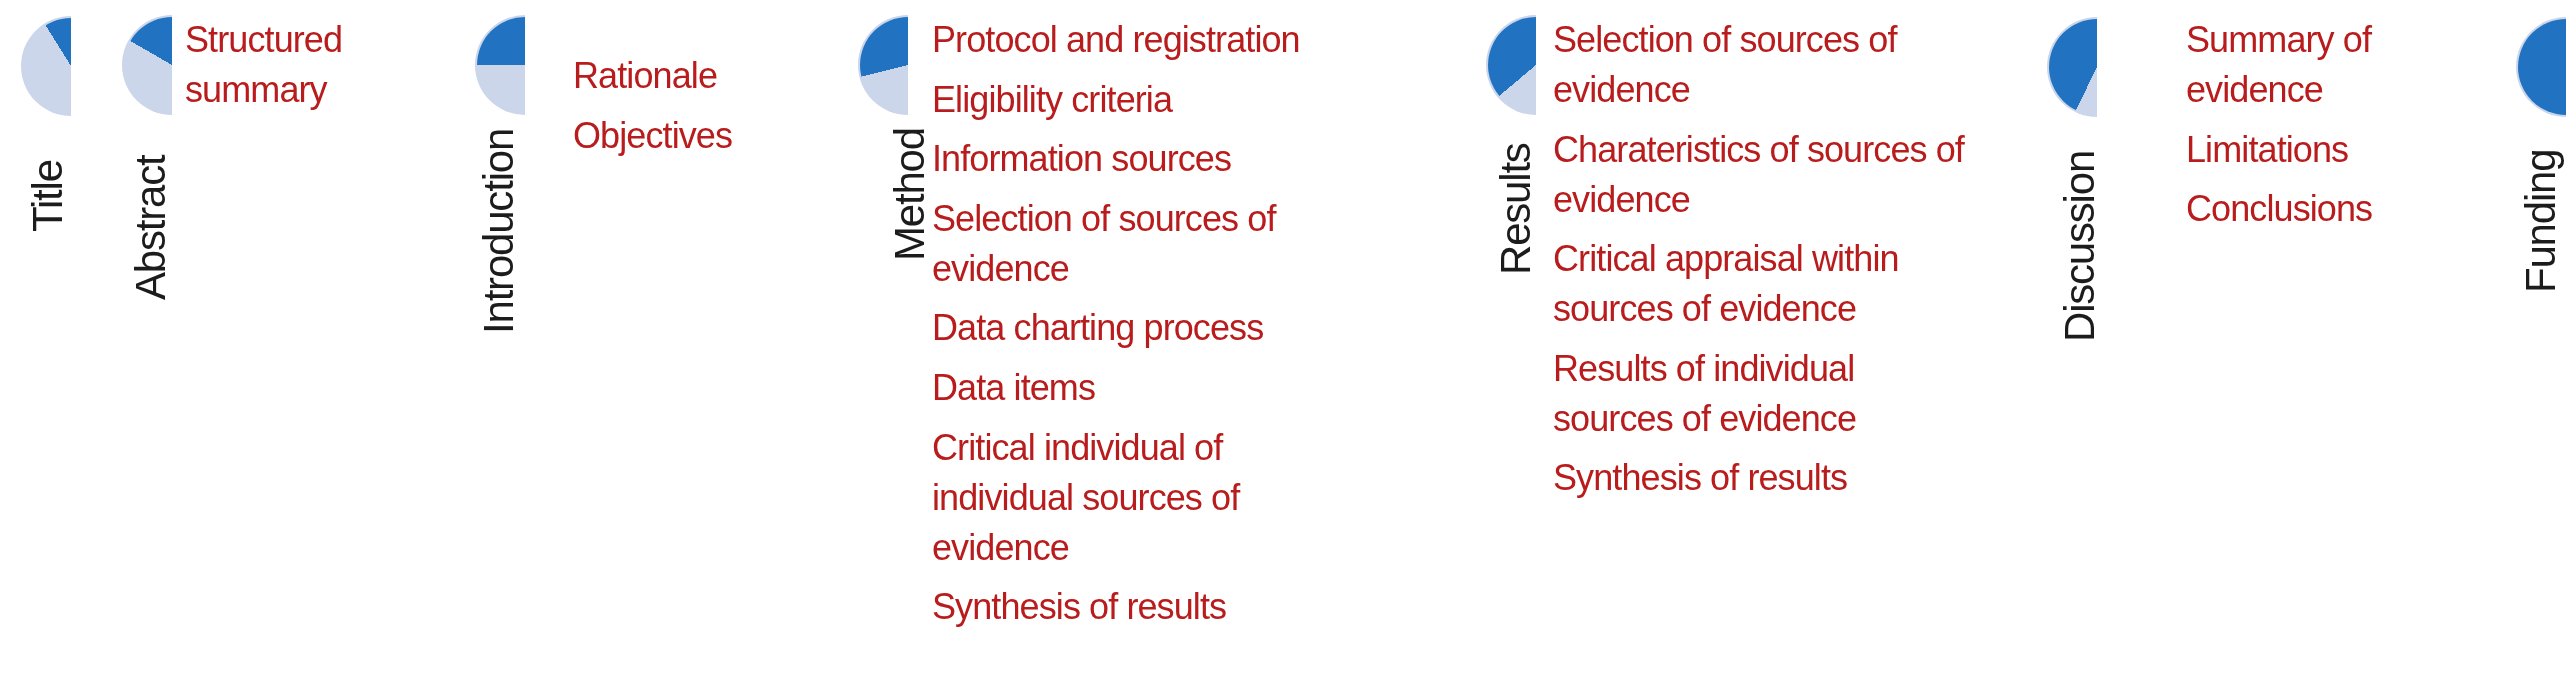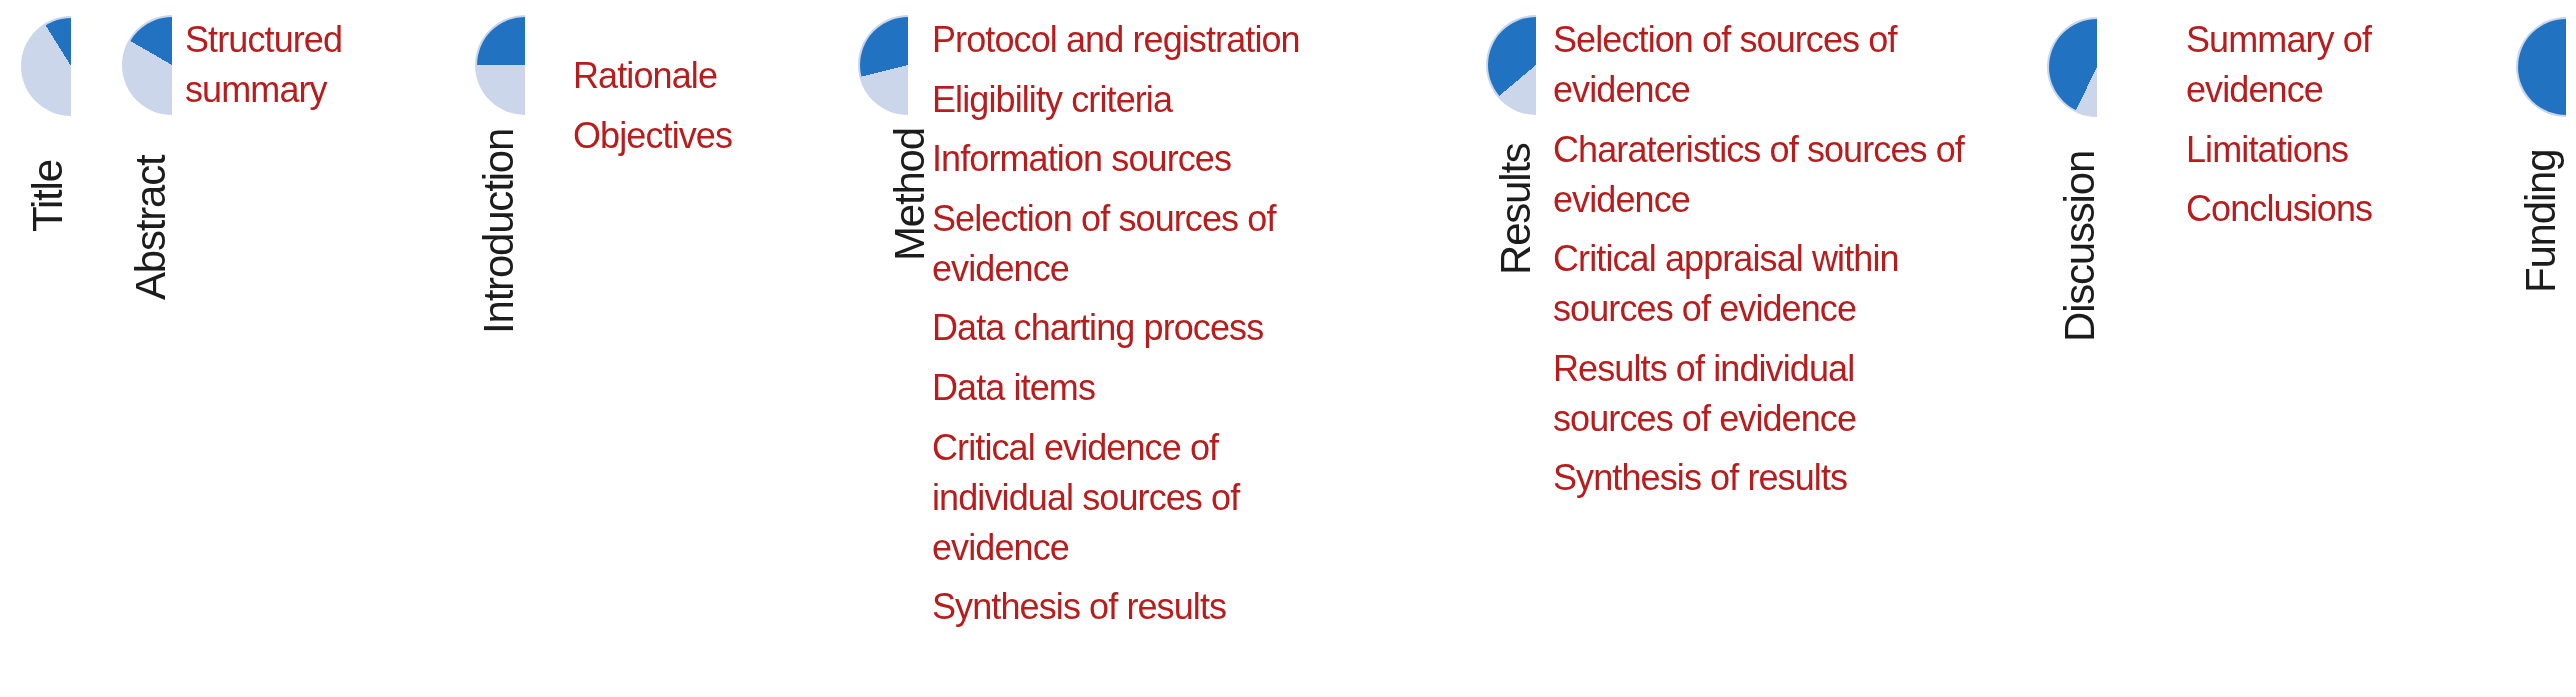--- a/index.html
+++ b/index.html
@@ -97,21 +97,21 @@
           <div class="line">Selection of sources of</div>
           <div class="line">evidence</div>
         </div>
         <div class="item">
           <div class="line">Data charting process</div>
         </div>
         <div class="item">
           <div class="line">Data items</div>
         </div>
         <div class="item">
-          <div class="line">Critical evidence of</div>
+          <div class="line">Critical individual of</div>
           <div class="line">individual sources of</div>
           <div class="line">evidence</div>
         </div>
         <div class="item">
           <div class="line">Synthesis of results</div>
         </div>
       </div>
   </div>
 
   <div class="section">

